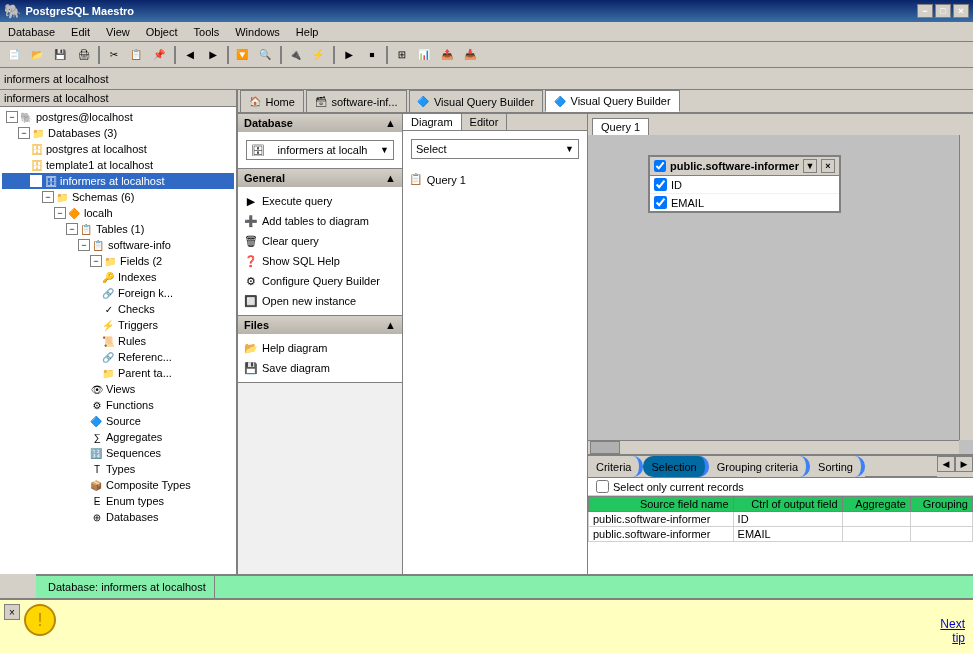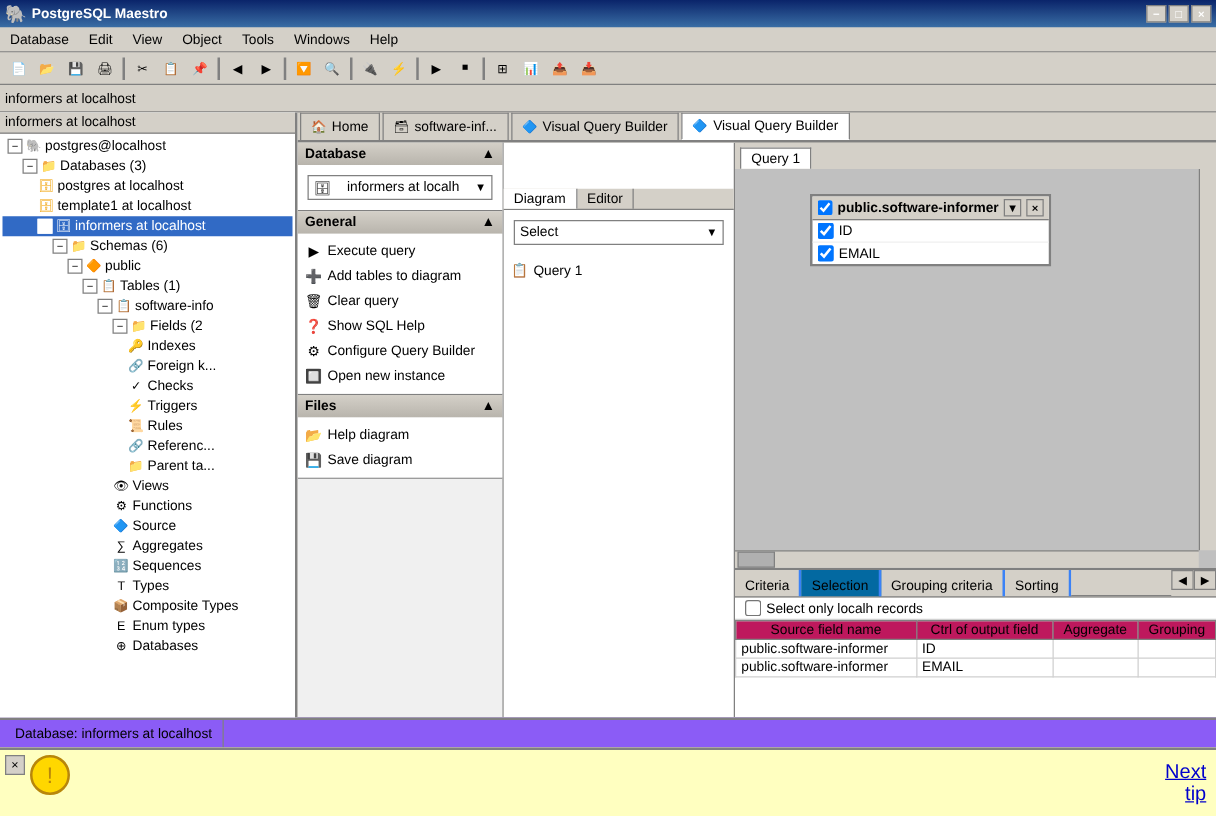--- a/index.html
+++ b/index.html
@@ -43,21 +43,21 @@
     .tab-bar { background: #d4d0c8; height: 24px; display: flex; align-items: flex-end; padding: 0 2px; border-bottom: 2px solid #808080; }
     .tab { height: 22px; padding: 0 8px; border: 1px solid #808080; border-bottom: none; background: #d4d0c8; cursor: pointer; display: flex; align-items: center; gap: 4px; font-size: 11px; margin-right: 2px; }
     .tab.active { background: white; border-bottom: 1px solid white; }
     .tab-icon { font-size: 10px; }
 
     
     .content-split { display: flex; flex: 1; overflow: hidden; }
 
     
     .diagram-panel { width: 185px; background: white; border-right: 1px solid #808080; display: flex; flex-direction: column; }
-    .diagram-tabs { background: #d4d0c8; border-bottom: 1px solid #808080; display: flex; margin-top: 37px; }
+    .diagram-tabs { background: #d4d0c8; border-bottom: 1px solid #808080; display: flex; }
     .diagram-tab { padding: 2px 8px; font-size: 11px; cursor: pointer; border-right: 1px solid #808080; }
     .diagram-tab.active { background: white; }
 
     .select-dropdown { margin: 4px; border: 1px solid #808080; background: white; height: 20px; display: flex; align-items: center; justify-content: space-between; padding: 0 4px; cursor: pointer; }
     .select-dropdown-arrow { font-size: 9px; }
 
     .diagram-tree { padding: 4px; flex: 1; }
     .diagram-tree-item { display: flex; align-items: center; gap: 4px; padding: 2px; cursor: pointer; }
     .query-tab-bar { background: #d4d0c8; padding: 4px 4px 0; display: flex; }
     .query-tab { padding: 2px 8px; border: 1px solid #808080; border-bottom: none; background: #d4d0c8; cursor: pointer; font-size: 11px; }
@@ -68,50 +68,50 @@
     .table-box-header { background: #d4d0c8; border-bottom: 1px solid #808080; padding: 2px 4px; display: flex; align-items: center; gap: 4px; font-size: 11px; font-weight: bold; }
     .table-box-checkbox { width: 12px; height: 12px; }
     .table-box-close { width: 14px; height: 14px; border: 1px solid #808080; background: #d4d0c8; cursor: pointer; display: flex; align-items: center; justify-content: center; font-size: 9px; margin-left: auto; }
     .table-box-arrow { width: 14px; height: 14px; border: 1px solid #808080; background: #d4d0c8; cursor: pointer; display: flex; align-items: center; justify-content: center; font-size: 9px; }
     .table-box-row { padding: 2px 4px; display: flex; align-items: center; gap: 4px; font-size: 11px; border-bottom: 1px solid #f0f0f0; }
     .table-box-row:last-child { border-bottom: none; }
 
     
     .results-area { background: white; border-top: 2px solid #808080; height: 120px; display: flex; flex-direction: column; }
     .results-tabs { background: #d4d0c8; border-bottom: 1px solid #808080; display: flex; height: 22px; }
-    .results-tab { padding: 2px 8px; font-size: 11px; cursor: pointer; border-right: 2px solid #3b82f6; display: flex; align-items: flex-end; }
+    .results-tab { padding: 2px 8px; font-size: 11px; cursor: pointer; border-right: 4px solid #3b82f6; display: flex; align-items: center; border-radius: 10px; }
     .results-tab.active { background: #0369a1; }
     .results-toolbar-btn { width: 18px; height: 16px; background: #d4d0c8; border: 1px solid #808080; cursor: pointer; display: flex; align-items: center; justify-content: center; font-size: 9px; }
     .results-checkbox-row { padding: 2px 8px; display: flex; align-items: center; gap: 4px; font-size: 11px; border-bottom: 1px solid #d0d0d0; }
     .results-table { flex: 1; overflow: auto; }
     .results-table table { width: 100%; border-collapse: collapse; font-size: 11px; }
-    .results-table th { background: #be185d; border: 1px solid #808080; padding: 1px 4px; text-align: center; font-weight: normal; }
+    .results-table th { background: #22c55e; border: 1px solid #808080; padding: 1px 4px; text-align: right; font-weight: normal; }
     .results-table td { border: 1px solid #d0d0d0; padding: 1px 4px; }
 
     
     .middle-panel { width: 165px; background: #f0f0f0; border-right: 1px solid #808080; display: flex; flex-direction: column; overflow: auto; }
     .panel-section { border-bottom: 1px solid #808080; }
     .panel-section-header { background: linear-gradient(to bottom, #d4d0c8, #b8b4ac); padding: 3px 6px; font-size: 11px; font-weight: bold; display: flex; align-items: center; justify-content: space-between; cursor: pointer; }
     .panel-section-content { padding: 4px; background: white; }
     .panel-action { display: flex; align-items: center; gap: 4px; padding: 3px 2px; cursor: pointer; font-size: 11px; }
     .panel-action-icon { width: 14px; height: 14px; display: flex; align-items: center; justify-content: center; }
 
     
-    .status-bar { background: #8b5cf6; height: 24px; border-top: 2px solid #808080; display: flex; align-items: flex-end; padding: 0 4px; font-size: 11px; }
+    .status-bar { background: #86efac; height: 24px; border-top: 2px solid #808080; display: flex; align-items: flex-end; padding: 0 4px; font-size: 11px; margin-left: 36px; }
     .status-segment { border-right: 1px solid #808080; padding: 0 8px; height: 100%; display: flex; align-items: center; }
 
     
     .info-bar { background: #ffffc0; height: 55px; border-top: 2px solid #808080; display: flex; align-items: stretch; padding: 4px; gap: 4px; position: relative; }
     .info-close { width: 16px; height: 16px; background: #d4d0c8; border: 1px solid #808080; cursor: pointer; display: flex; align-items: center; justify-content: center; font-size: 10px; }
     .info-icon { width: 32px; height: 32px; background: #ffd700; border: 2px solid #b8860b; border-radius: 50%; display: flex; align-items: center; justify-content: center; font-size: 18px; color: #b8860b; }
     .info-text { flex: 1; }
     .info-title { font-weight: bold; font-size: 11px; }
     .info-body { font-size: 11px; margin-top: 2px; }
     .info-next { position: absolute; right: 8px; bottom: 8px; text-align: right; }
-    .info-next a { color: #0000cc; font-size: 16px; cursor: pointer; text-decoration: underline; }
+    .info-next a { color: #0000cc; font-size: 12px; cursor: pointer; text-decoration: underline; }
 
     
     .icon-db { color: #f0a000; }
     .icon-schema { color: #a060c0; }
 
     .selected-row { background: #316ac5; color: white; }
   </style>
 </head>
 <body>
 
@@ -214,21 +214,21 @@
         <span class="tree-indent" style="width:40px"></span>
         <span class="tree-expand">−</span>
         <span class="tree-icon">📁</span>
         <span class="tree-label">Schemas (6)</span>
       </div>
 
       <div class="tree-item">
         <span class="tree-indent" style="width:52px"></span>
         <span class="tree-expand">−</span>
         <span class="tree-icon icon-schema">🔶</span>
-        <span class="tree-label">public</span>
+        <span class="tree-label">localh</span>
       </div>
 
       <div class="tree-item">
         <span class="tree-indent" style="width:64px"></span>
         <span class="tree-expand">−</span>
         <span class="tree-icon">📋</span>
         <span class="tree-label">Tables (1)</span>
       </div>
 
       <div class="tree-item">
@@ -504,21 +504,21 @@
             </div>
             <div class="results-tab">
               <span>Sorting</span>
             </div>
             <div style="flex:1; background:#d4d0c8; border-bottom:1px solid #808080;"></div>
             <div class="results-toolbar-btn">◀</div>
             <div class="results-toolbar-btn">▶</div>
           </div>
           <div class="results-checkbox-row">
             <input type="checkbox" style="">
-            <span>Select only localh records</span>
+            <span>Select only current records</span>
           </div>
           <div class="results-table">
             <table>
               <thead>
                 <tr>
                   <th>Source field name</th>
                   <th>Ctrl of output field</th>
                   <th>Aggregate</th>
                   <th>Grouping</th>
                 </tr>

